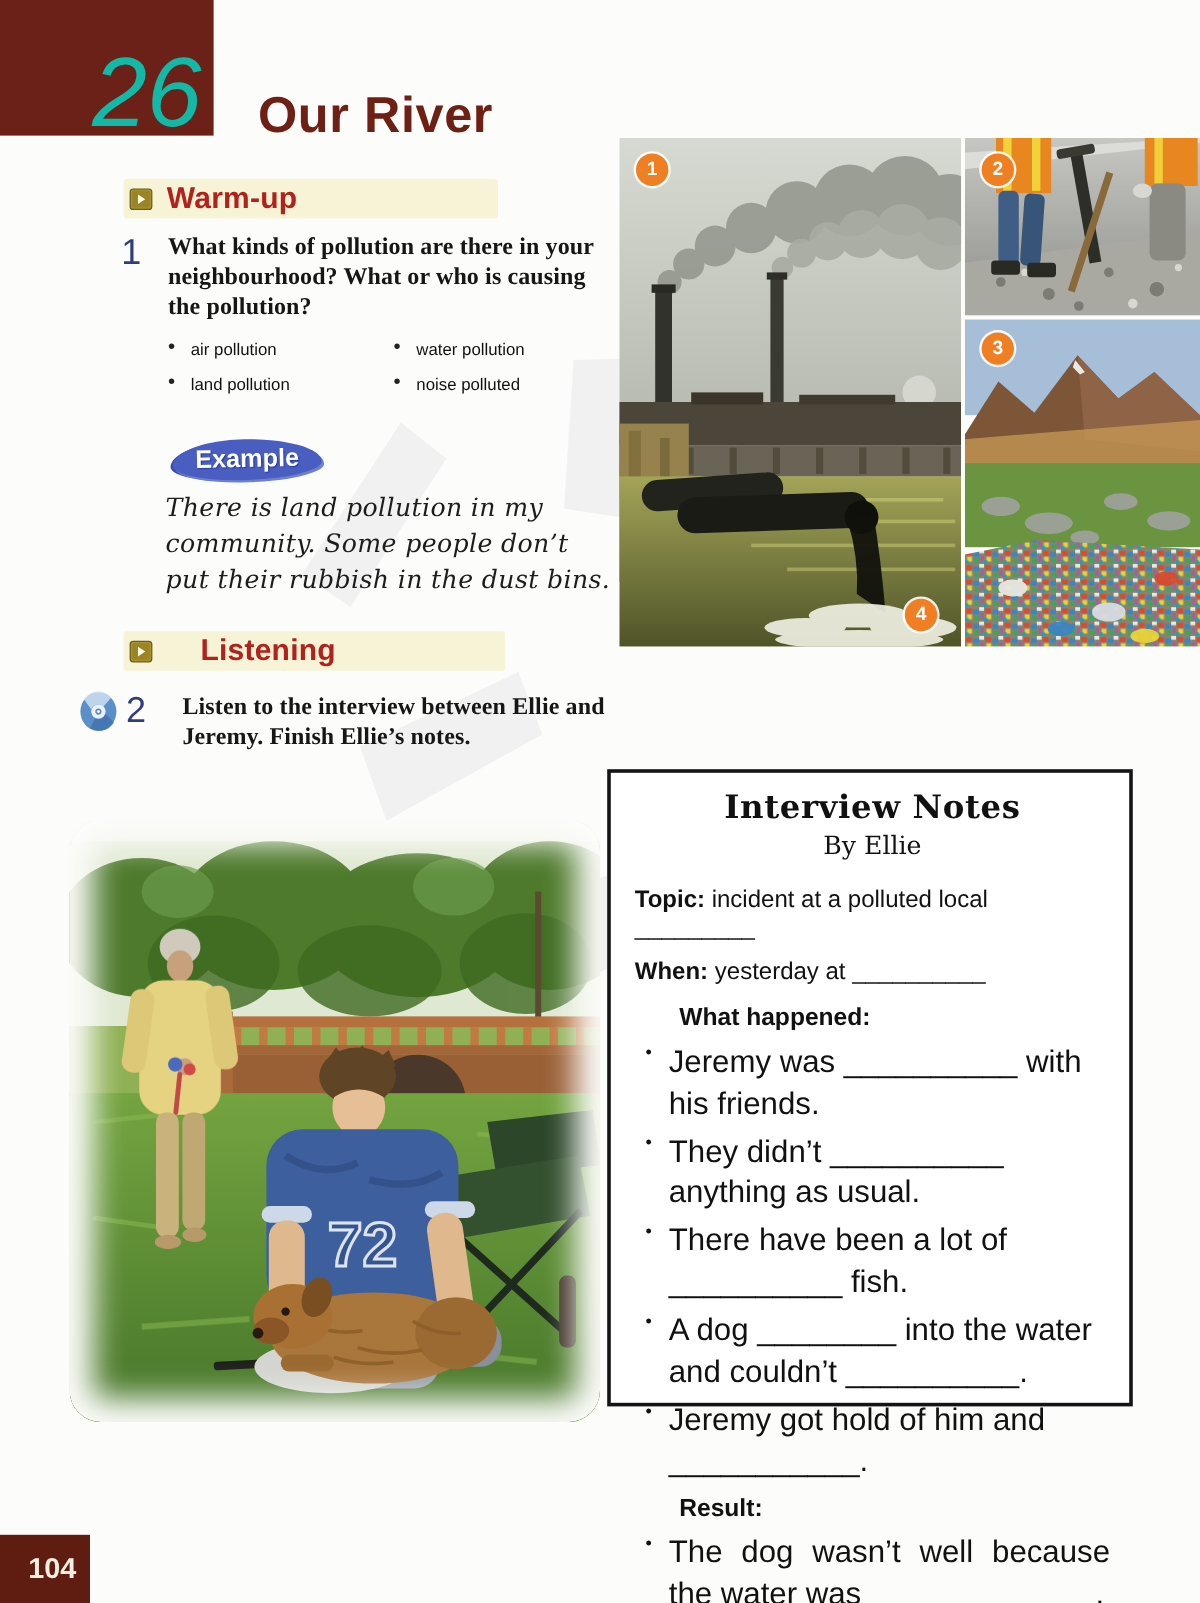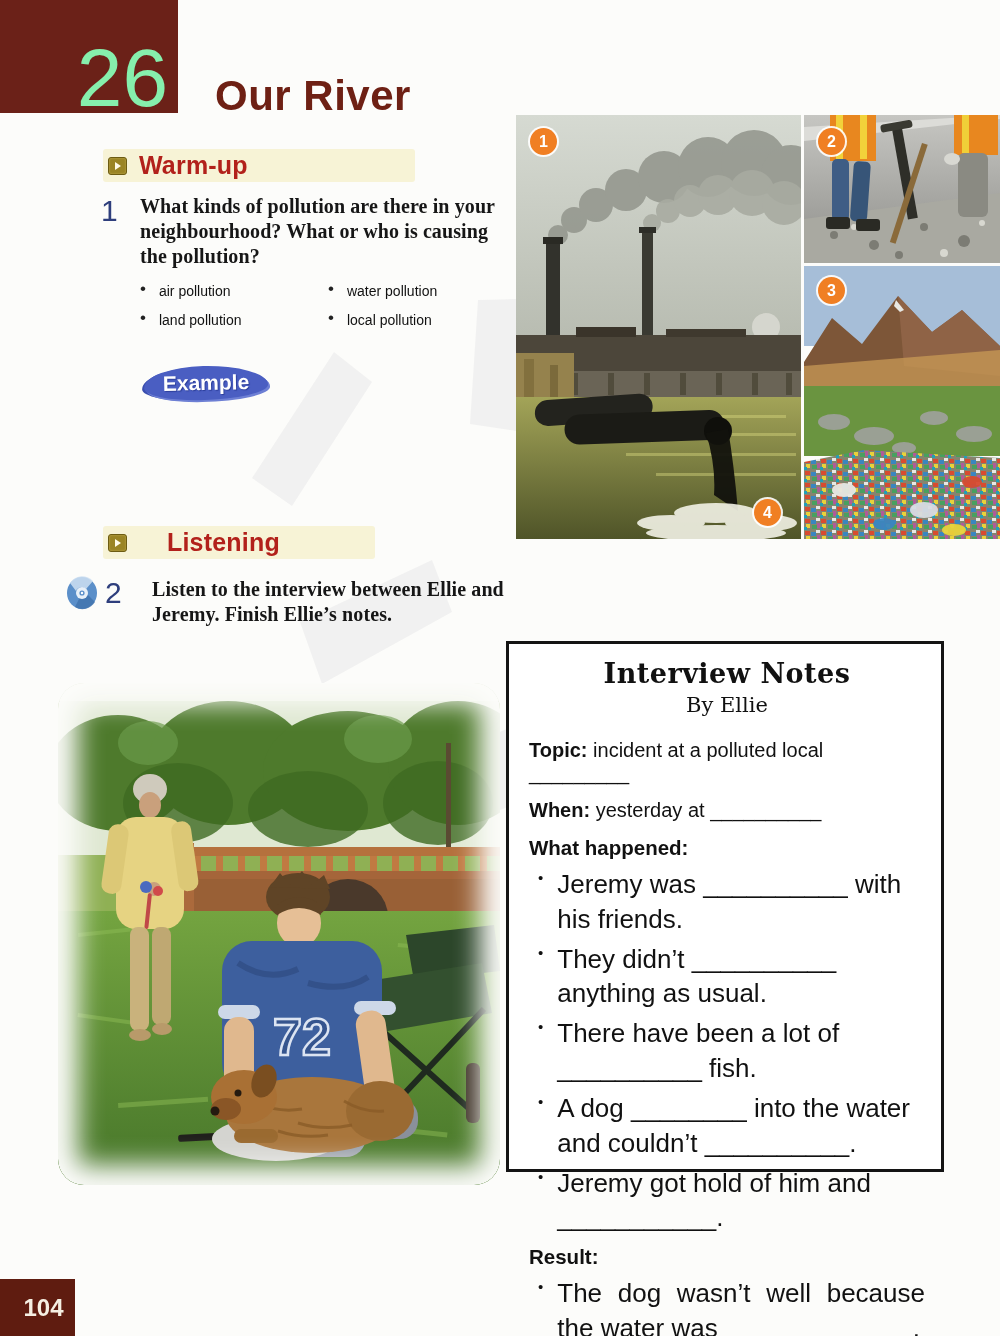--- a/index.html
+++ b/index.html
@@ -2,35 +2,35 @@
 <html><head>
 <meta charset="utf-8">
 <style>
   html,body{margin:0;padding:0;background:#e8e8e8;}
   .page{position:relative;width:1000px;height:1336px;background:#fcfcfa;overflow:hidden;
         font-family:"Liberation Sans",sans-serif;}
   .wm{position:absolute;left:0;top:0;pointer-events:none;}
 
   
   .unit-box{position:absolute;left:0;top:0;width:178px;height:113px;background:#6b2118;}
-  .unit-num{position:absolute;right:10px;bottom:-6px;color:#86efac;font-size:82px;font-weight:400;
-            line-height:1;font-family:"Liberation Sans",sans-serif;}
+  .unit-num{position:absolute;right:10px;bottom:-6px;color:#14b8a6;font-size:82px;font-weight:400;
+            line-height:1;font-family:"Liberation Sans",sans-serif;font-style:italic;}
   .unit-title{position:absolute;left:199px;top:56px;margin:16px;color:#6e2014;font-size:42px;
               font-weight:bold;letter-spacing:.5px;font-family:"Liberation Sans",sans-serif;}
 
   
   .sec-head{position:absolute;height:33px;background:#f7f3d6;border-radius:3px;
             display:flex;align-items:center;gap:12px;padding-left:5px;box-sizing:border-box;}
   .sec-head .marker{width:17px;height:16px;background:#9a8424;border:1px solid #6d5c12;border-radius:3px;
             display:flex;align-items:center;justify-content:center;box-shadow:inset 0 0 2px #c8b45a;}
   .sec-head .marker:after{content:"";display:block;width:0;height:0;border-left:6px solid #fffbe8;
             border-top:4px solid transparent;border-bottom:4px solid transparent;margin-left:1px;}
   .sec-head .sec-label{color:#b2211b;font-size:25px;font-weight:bold;letter-spacing:.2px;}
   #warmup-head{left:103px;top:149px;width:312px;}
-  #listening-head{left:103px;top:526px;width:272px;gap:40px;}
+  #listening-head{left:103px;top:526px;width:318px;gap:40px;}
 
   
   .q-num{position:absolute;color:#2e3e7c;font-size:30px;line-height:1;}
   .q-text{position:absolute;font-family:Liberation Serif, serif;font-weight:bold;
           color:#161616;font-size:20px;line-height:1.26;letter-spacing:.1px;}
   #q1-num{left:101px;top:196px;}
   #q1-text{left:140px;top:194px;width:368px;}
   #q2-num{left:105px;top:578px;}
   #q2-text{left:152px;top:577px;width:372px;}
 
@@ -73,21 +73,21 @@
          font-size:27px;color:#111;letter-spacing:.5px;}
   .notes-byline{text-align:center;font-family:"DejaVu Serif","Liberation Serif",serif;font-size:21px;
          color:#111;margin-top:4px;margin-bottom:22px;}
   .nrow{font-size:20px;color:#111;margin-bottom:14px;}
   .nrow .lbl{font-weight:bold;}
   .nlist{margin:2px 0 10px 0;}
   .nitem{display:flex;font-size:26px;color:#111;line-height:1.34;margin-bottom:5px;}
   .nitem:before{content:"\2022";font-size:15px;margin:0 14px 0 9px;position:relative;top:1px;}
   .nitem span{flex:1;}
   .nitem.just span{text-align:justify;}
-  .what-label,.result-label{font-size:20.5px;font-weight:bold;color:#111;margin-bottom:7px;}
+  .what-label,.result-label{font-size:20.5px;font-weight:bold;color:#111;margin-bottom:7px;margin-left:37px;}
 
   
   .pageno{position:absolute;left:0;top:1279px;width:75px;height:57px;background:#5f1c10;
           display:flex;align-items:center;justify-content:center;padding-left:12px;box-sizing:border-box;}
   .pageno span{color:#f5efe2;font-size:24px;font-weight:bold;}
 </style>
 </head>
 <body>
 
 <div class="page">
@@ -120,27 +120,28 @@
     <div class="opt">
         <span>air pollution</span>
       </div>
     <div class="opt">
         <span>water pollution</span>
       </div>
     <div class="opt">
         <span>land pollution</span>
       </div>
     <div class="opt">
-        <span>local pollution</span>
+        <span>noise polluted</span>
       </div>
   </div>
 
   <div class="example-badge">
     <span>Example</span>
   </div>
+  <div class="example-text">There is land pollution in my community. Some people don’t put their rubbish in the dust bins.</div>
 
   <div class="sec-head" id="listening-head">
     <span class="marker"></span>
     <span class="sec-label">Listening</span>
   </div>
 
   <svg class="cd" width="34" height="36" viewBox="0 0 34 36">
     <ellipse cx="16" cy="18" rx="15" ry="16" fill="#5b8fc9"></ellipse>
     <path d="M4,8 A15,16 0 0 1 27,6 L20,14 A6,6 0 0 0 10,16 Z" fill="#cfe0f2" opacity=".85"></path>
     <path d="M29,27 A15,16 0 0 1 9,32 L14,22 A6,6 0 0 0 22,20 Z" fill="#3c6ea8" opacity=".7"></path>

